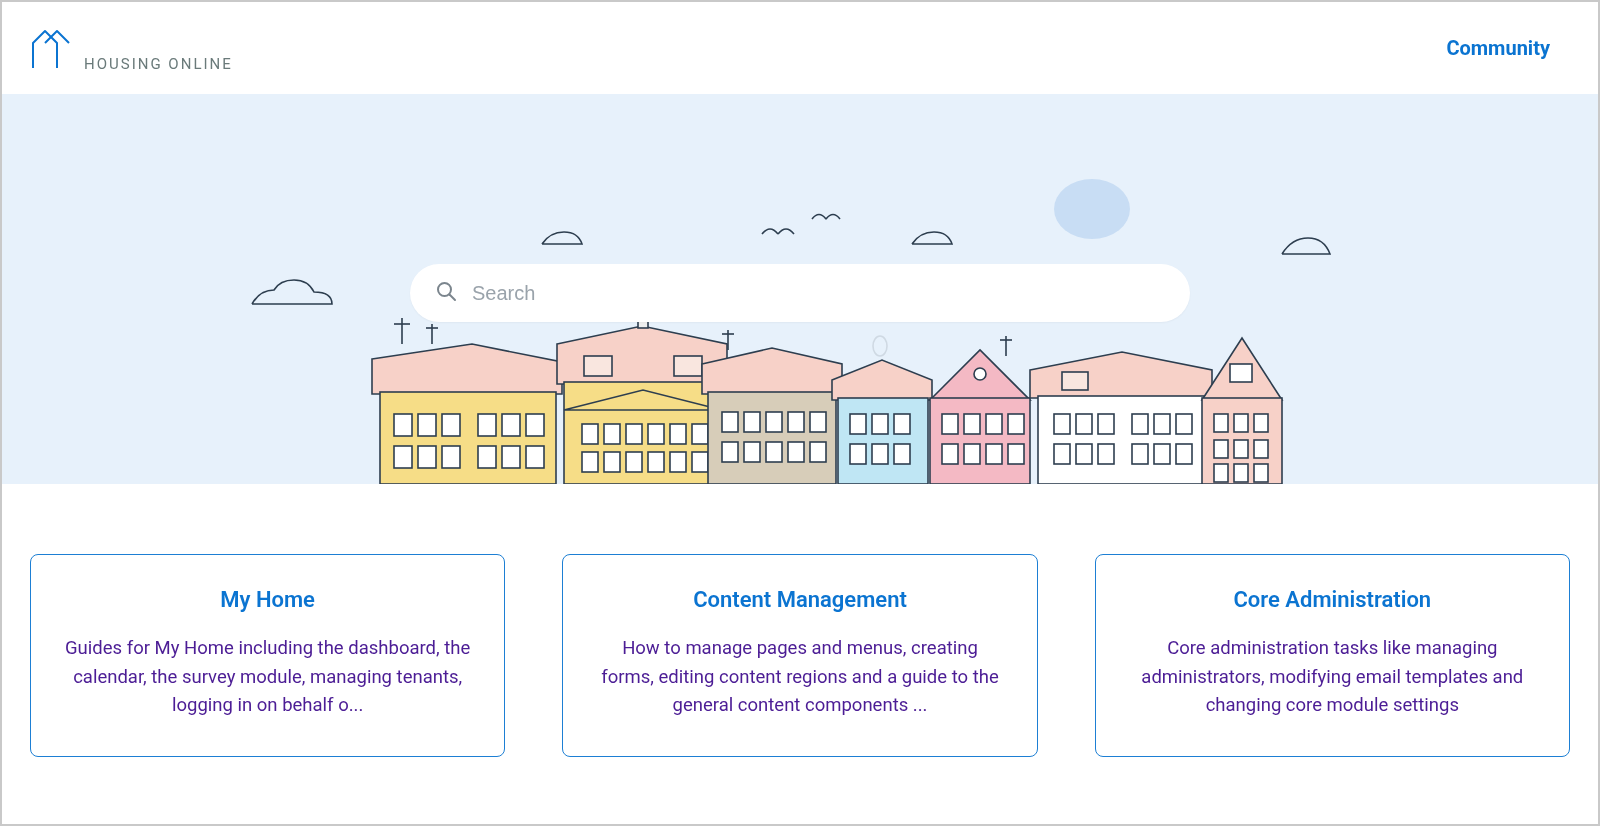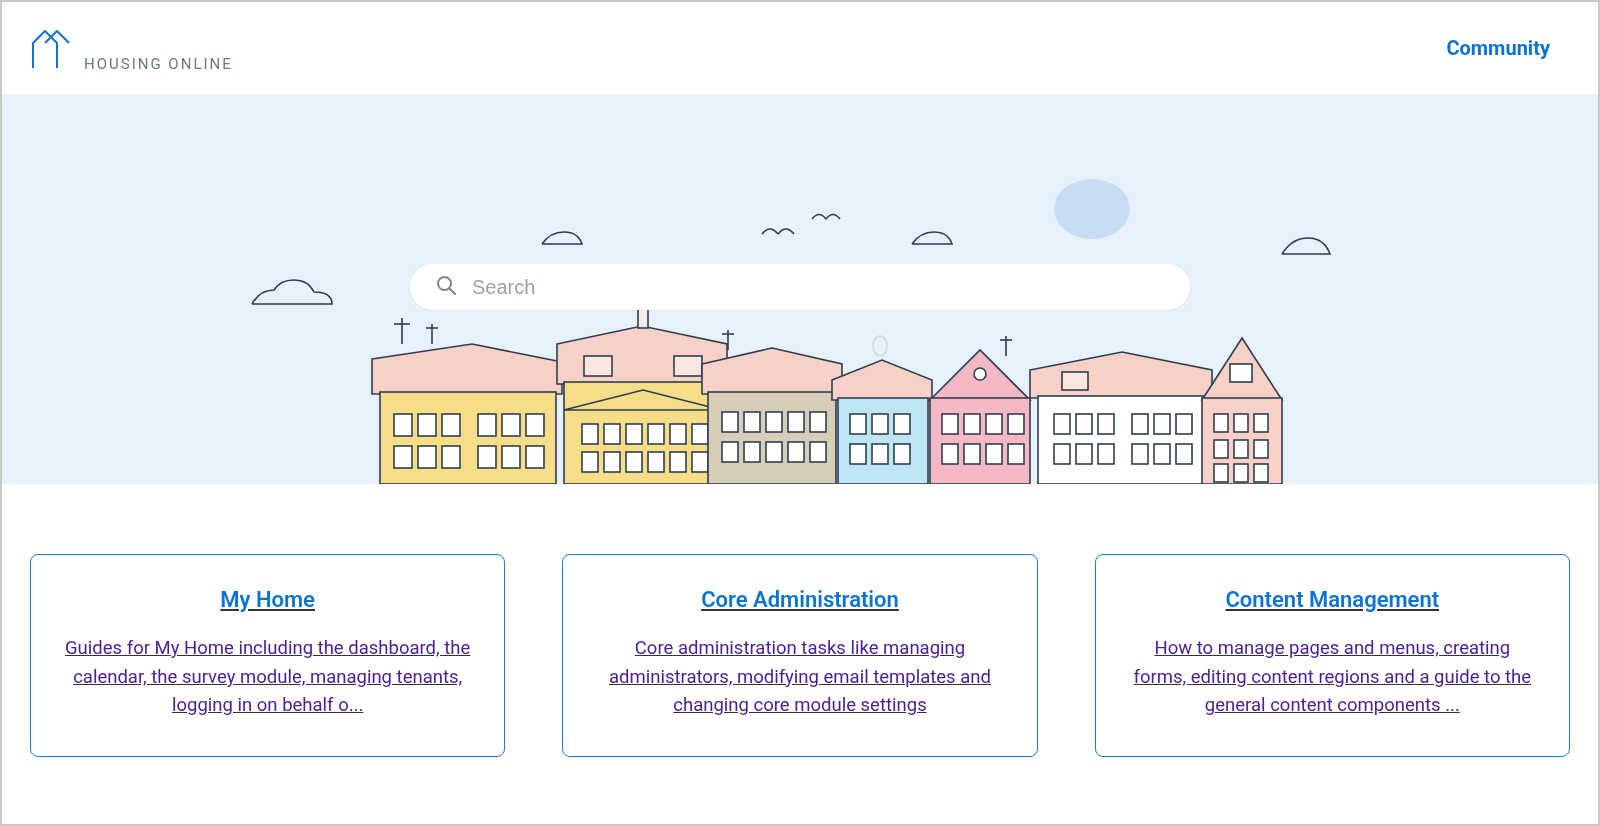--- a/index.html
+++ b/index.html
@@ -55,21 +55,21 @@
     left: 0; top: 0;
     width: 100%; height: 100%;
   }
 
   .search-wrap {
     position: absolute;
     left: 50%;
     top: 170px;
     transform: translateX(-50%);
     width: 780px;
-    height: 46px;
+    height: 58px;
     background: #ffffff;
     border-radius: 40px;
     display: flex;
     align-items: center;
     padding: 0 24px;
     box-shadow: 0 1px 2px rgba(0,0,0,0.04);
   }
   .search-wrap svg { flex: 0 0 auto; }
   .search-input {
     border: none;
@@ -81,21 +81,20 @@
     background: transparent;
   }
   .search-input::placeholder { color: #9aa3ab; }
 
   
   .cards {
     display: flex;
     gap: 57px;
     padding: 70px 28px 0 28px;
     justify-content: space-between;
-    text-decoration: underline;
   }
   .card {
     flex: 1 1 0;
     border: 1.6px solid #1d7fd4;
     border-radius: 8px;
     padding: 32px 34px 36px 34px;
     text-align: center;
     cursor: pointer;
     background: #fff;
   }
@@ -295,20 +294,20 @@
     <input class="search-input" type="text" placeholder="Search" style="">
   </div>
 </div>
 
 <div class="cards">
   <div class="card">
     <div class="card-title">My Home</div>
     <div class="card-desc">Guides for My Home including the dashboard, the calendar, the survey module, managing tenants, logging in on behalf o...</div>
   </div>
   <div class="card">
+    <div class="card-title">Content Management</div>
+    <div class="card-desc">How to manage pages and menus, creating forms, editing content regions and a guide to the general content components ...</div>
+  </div>
+  <div class="card">
     <div class="card-title">Core Administration</div>
     <div class="card-desc">Core administration tasks like managing administrators, modifying email templates and changing core module settings</div>
   </div>
-  <div class="card">
-    <div class="card-title">Content Management</div>
-    <div class="card-desc">How to manage pages and menus, creating forms, editing content regions and a guide to the general content components ...</div>
-  </div>
 </div>
 
 </body></html>

